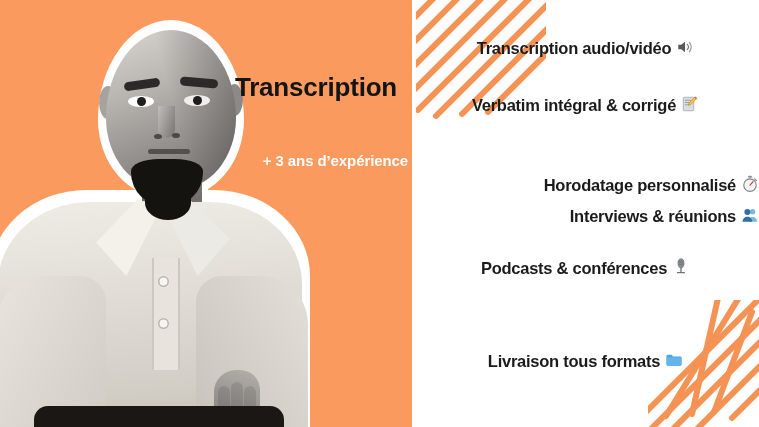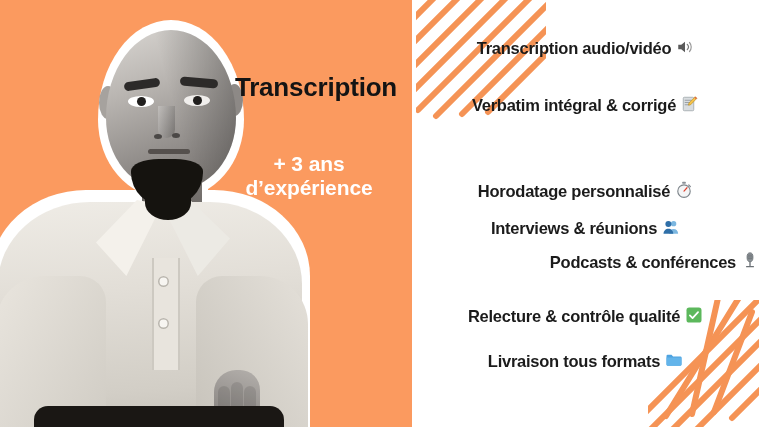--- a/index.html
+++ b/index.html
@@ -163,23 +163,23 @@
     font-size: 26px;
     font-weight: bold;
     line-height: 1.32;
     letter-spacing: -0.2px;
   }
   #subline {
     position: absolute;
     left: 210px;
     top: 152px;
     width: 198px;
-    text-align: center;
+    text-align: right;
     color: #ffffff;
-    font-size: 21px;
+    font-size: 15px;
     font-weight: bold;
     letter-spacing: -0.1px;
   }
 
   
   #stripes-tl {
     position: absolute;
     left: 416px;
     top: -2px;
     width: 130px;
@@ -310,41 +310,37 @@
             <path d="M3 9h4l5-4v14l-5-4H3z" fill="#5a5a5a"></path>
             <path d="M15 8.5a5 5 0 0 1 0 7" stroke="#7a7a7a" stroke-width="1.6" fill="none" stroke-linecap="round"></path>
             <path d="M18 6a9 9 0 0 1 0 12" stroke="#9a9a9a" stroke-width="1.6" fill="none" stroke-linecap="round"></path>
           </svg></span></div>
       <div class="svc-row" style="top: 95px;"><span class="svc-label">Verbatim intégral &amp; corrigé</span><span class="svc-ico"><svg viewBox="0 0 24 24" width="18" height="18" xmlns="http://www.w3.org/2000/svg">
             <rect x="3" y="3" width="14" height="18" rx="1.5" fill="#d9dde0" stroke="#9aa1a6" stroke-width="1"></rect>
             <path d="M5.5 7h8M5.5 10h8M5.5 13h6" stroke="#8d949a" stroke-width="1.1" stroke-linecap="round"></path>
             <path d="M21.2 4.4 19 2.2l-8.4 8.4-.7 3 3-.7z" fill="#f5c24a" stroke="#b98b17" stroke-width=".8"></path>
             <path d="m19 2.2 2.2 2.2-1.1 1.1-2.2-2.2z" fill="#e05a46"></path>
           </svg></span></div>
-      <div class="svc-row" style="top: 181px;"><span class="svc-label">Horodatage personnalisé</span><span class="svc-ico"><svg viewBox="0 0 24 24" width="18" height="18" xmlns="http://www.w3.org/2000/svg">
+      <div class="svc-row" style="top: 175px; text-align: right;"><span class="svc-label">Horodatage personnalisé</span><span class="svc-ico"><svg viewBox="0 0 24 24" width="18" height="18" xmlns="http://www.w3.org/2000/svg">
             <rect x="9.5" y="1" width="5" height="2.6" rx="1" fill="#8a9096"></rect>
             <circle cx="12" cy="13.5" r="8.3" fill="#f4f5f6" stroke="#7d848a" stroke-width="1.5"></circle>
             <path d="M12 13.5 16 9" stroke="#e0402d" stroke-width="1.6" stroke-linecap="round"></path>
             <path d="m18.4 5.4 2.1 2.1" stroke="#8a9096" stroke-width="1.8" stroke-linecap="round"></path>
           </svg></span></div>
-      <div class="svc-row" style="top: 218px;"><span class="svc-label">Interviews &amp; réunions</span><span class="svc-ico"><svg viewBox="0 0 24 24" width="18" height="18" xmlns="http://www.w3.org/2000/svg">
+      <div class="svc-row" style="top: 206px; text-align: right;"><span class="svc-label">Interviews &amp; réunions</span><span class="svc-ico"><svg viewBox="0 0 24 24" width="18" height="18" xmlns="http://www.w3.org/2000/svg">
             <circle cx="15.5" cy="7.5" r="3.6" fill="#7cb7e0"></circle>
             <path d="M9.5 21c0-3.6 2.7-6.2 6-6.2s6 2.6 6 6.2z" fill="#7cb7e0"></path>
             <circle cx="8.5" cy="8" r="4" fill="#2f6fa8"></circle>
             <path d="M2 21c0-3.8 2.9-6.6 6.5-6.6S15 17.2 15 21z" fill="#2f6fa8"></path>
           </svg></span></div>
-      <div class="svc-row" style="top: 252px; text-align: right;"><span class="svc-label">Podcasts &amp; conférences</span><span class="svc-ico"><svg viewBox="0 0 24 24" width="18" height="18" xmlns="http://www.w3.org/2000/svg">
+      <div class="svc-row" style="top: 258px;"><span class="svc-label">Podcasts &amp; conférences</span><span class="svc-ico"><svg viewBox="0 0 24 24" width="18" height="18" xmlns="http://www.w3.org/2000/svg">
             <ellipse cx="12" cy="7" rx="4" ry="6" fill="#8d9398" stroke="#6b7176" stroke-width="1"></ellipse>
             <path d="M9.2 4.2h5.6M9 6.6h6M9.2 9h5.6" stroke="#5f6569" stroke-width=".9"></path>
             <path d="M12 13.2V18" stroke="#6b7176" stroke-width="1.8" stroke-linecap="round"></path>
             <path d="M7.5 19.5h9" stroke="#6b7176" stroke-width="1.8" stroke-linecap="round"></path>
           </svg></span></div>
-      <div class="svc-row" style="top: 306px;"><span class="svc-label">Relecture &amp; contrôle qualité</span><span class="svc-ico"><svg viewBox="0 0 24 24" width="18" height="18" xmlns="http://www.w3.org/2000/svg">
-            <rect x="2" y="2" width="20" height="20" rx="3.5" fill="#5cb85c"></rect>
-            <path d="m6.5 12.4 3.6 3.8 7.3-8" stroke="#ffffff" stroke-width="2.3" fill="none" stroke-linecap="round" stroke-linejoin="round"></path>
-          </svg></span></div>
       <div class="svc-row" style="top: 351px;"><span class="svc-label">Livraison tous formats</span><span class="svc-ico"><svg viewBox="0 0 24 24" width="18" height="18" xmlns="http://www.w3.org/2000/svg">
             <path d="M2 6.5a1.5 1.5 0 0 1 1.5-1.5h5.2l2 2.2h9.8A1.5 1.5 0 0 1 22 8.7V18a1.5 1.5 0 0 1-1.5 1.5h-17A1.5 1.5 0 0 1 2 18z" fill="#4ea3e0"></path>
             <path d="M2 8.8h20V18a1.5 1.5 0 0 1-1.5 1.5h-17A1.5 1.5 0 0 1 2 18z" fill="#63b4ea"></path>
           </svg></span></div>
     </div>
 
 </div>
 
 </body></html>

